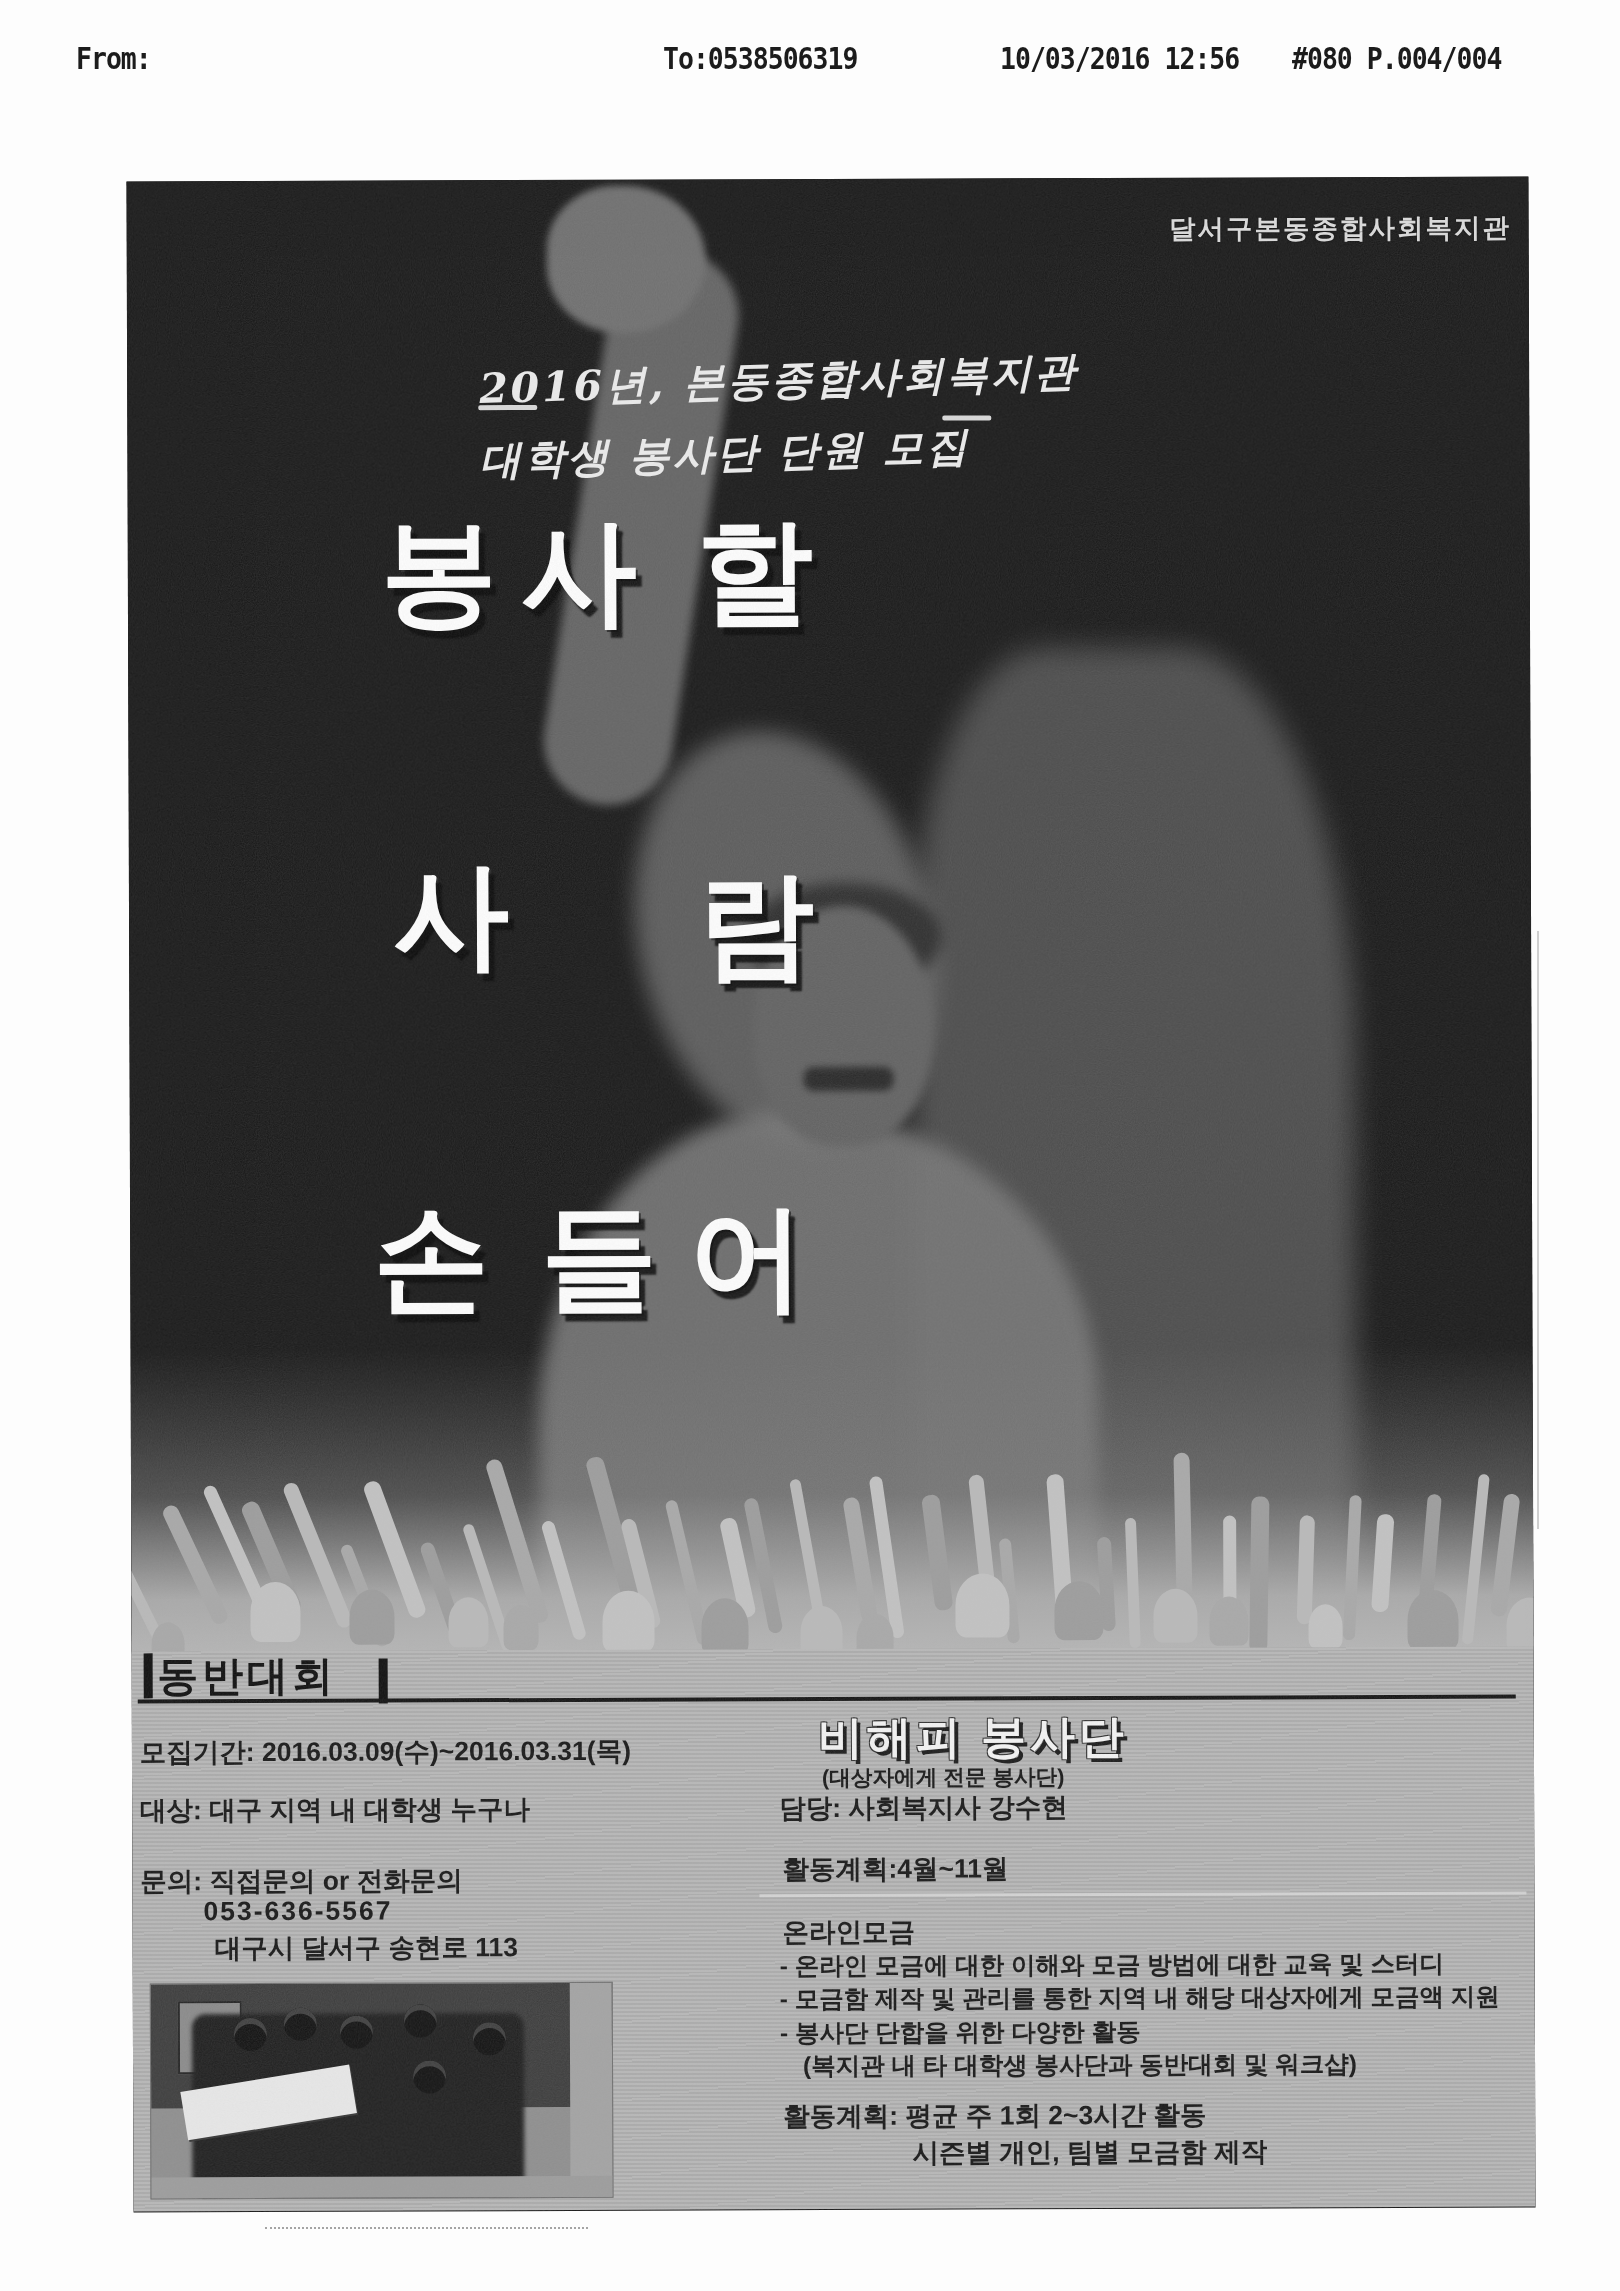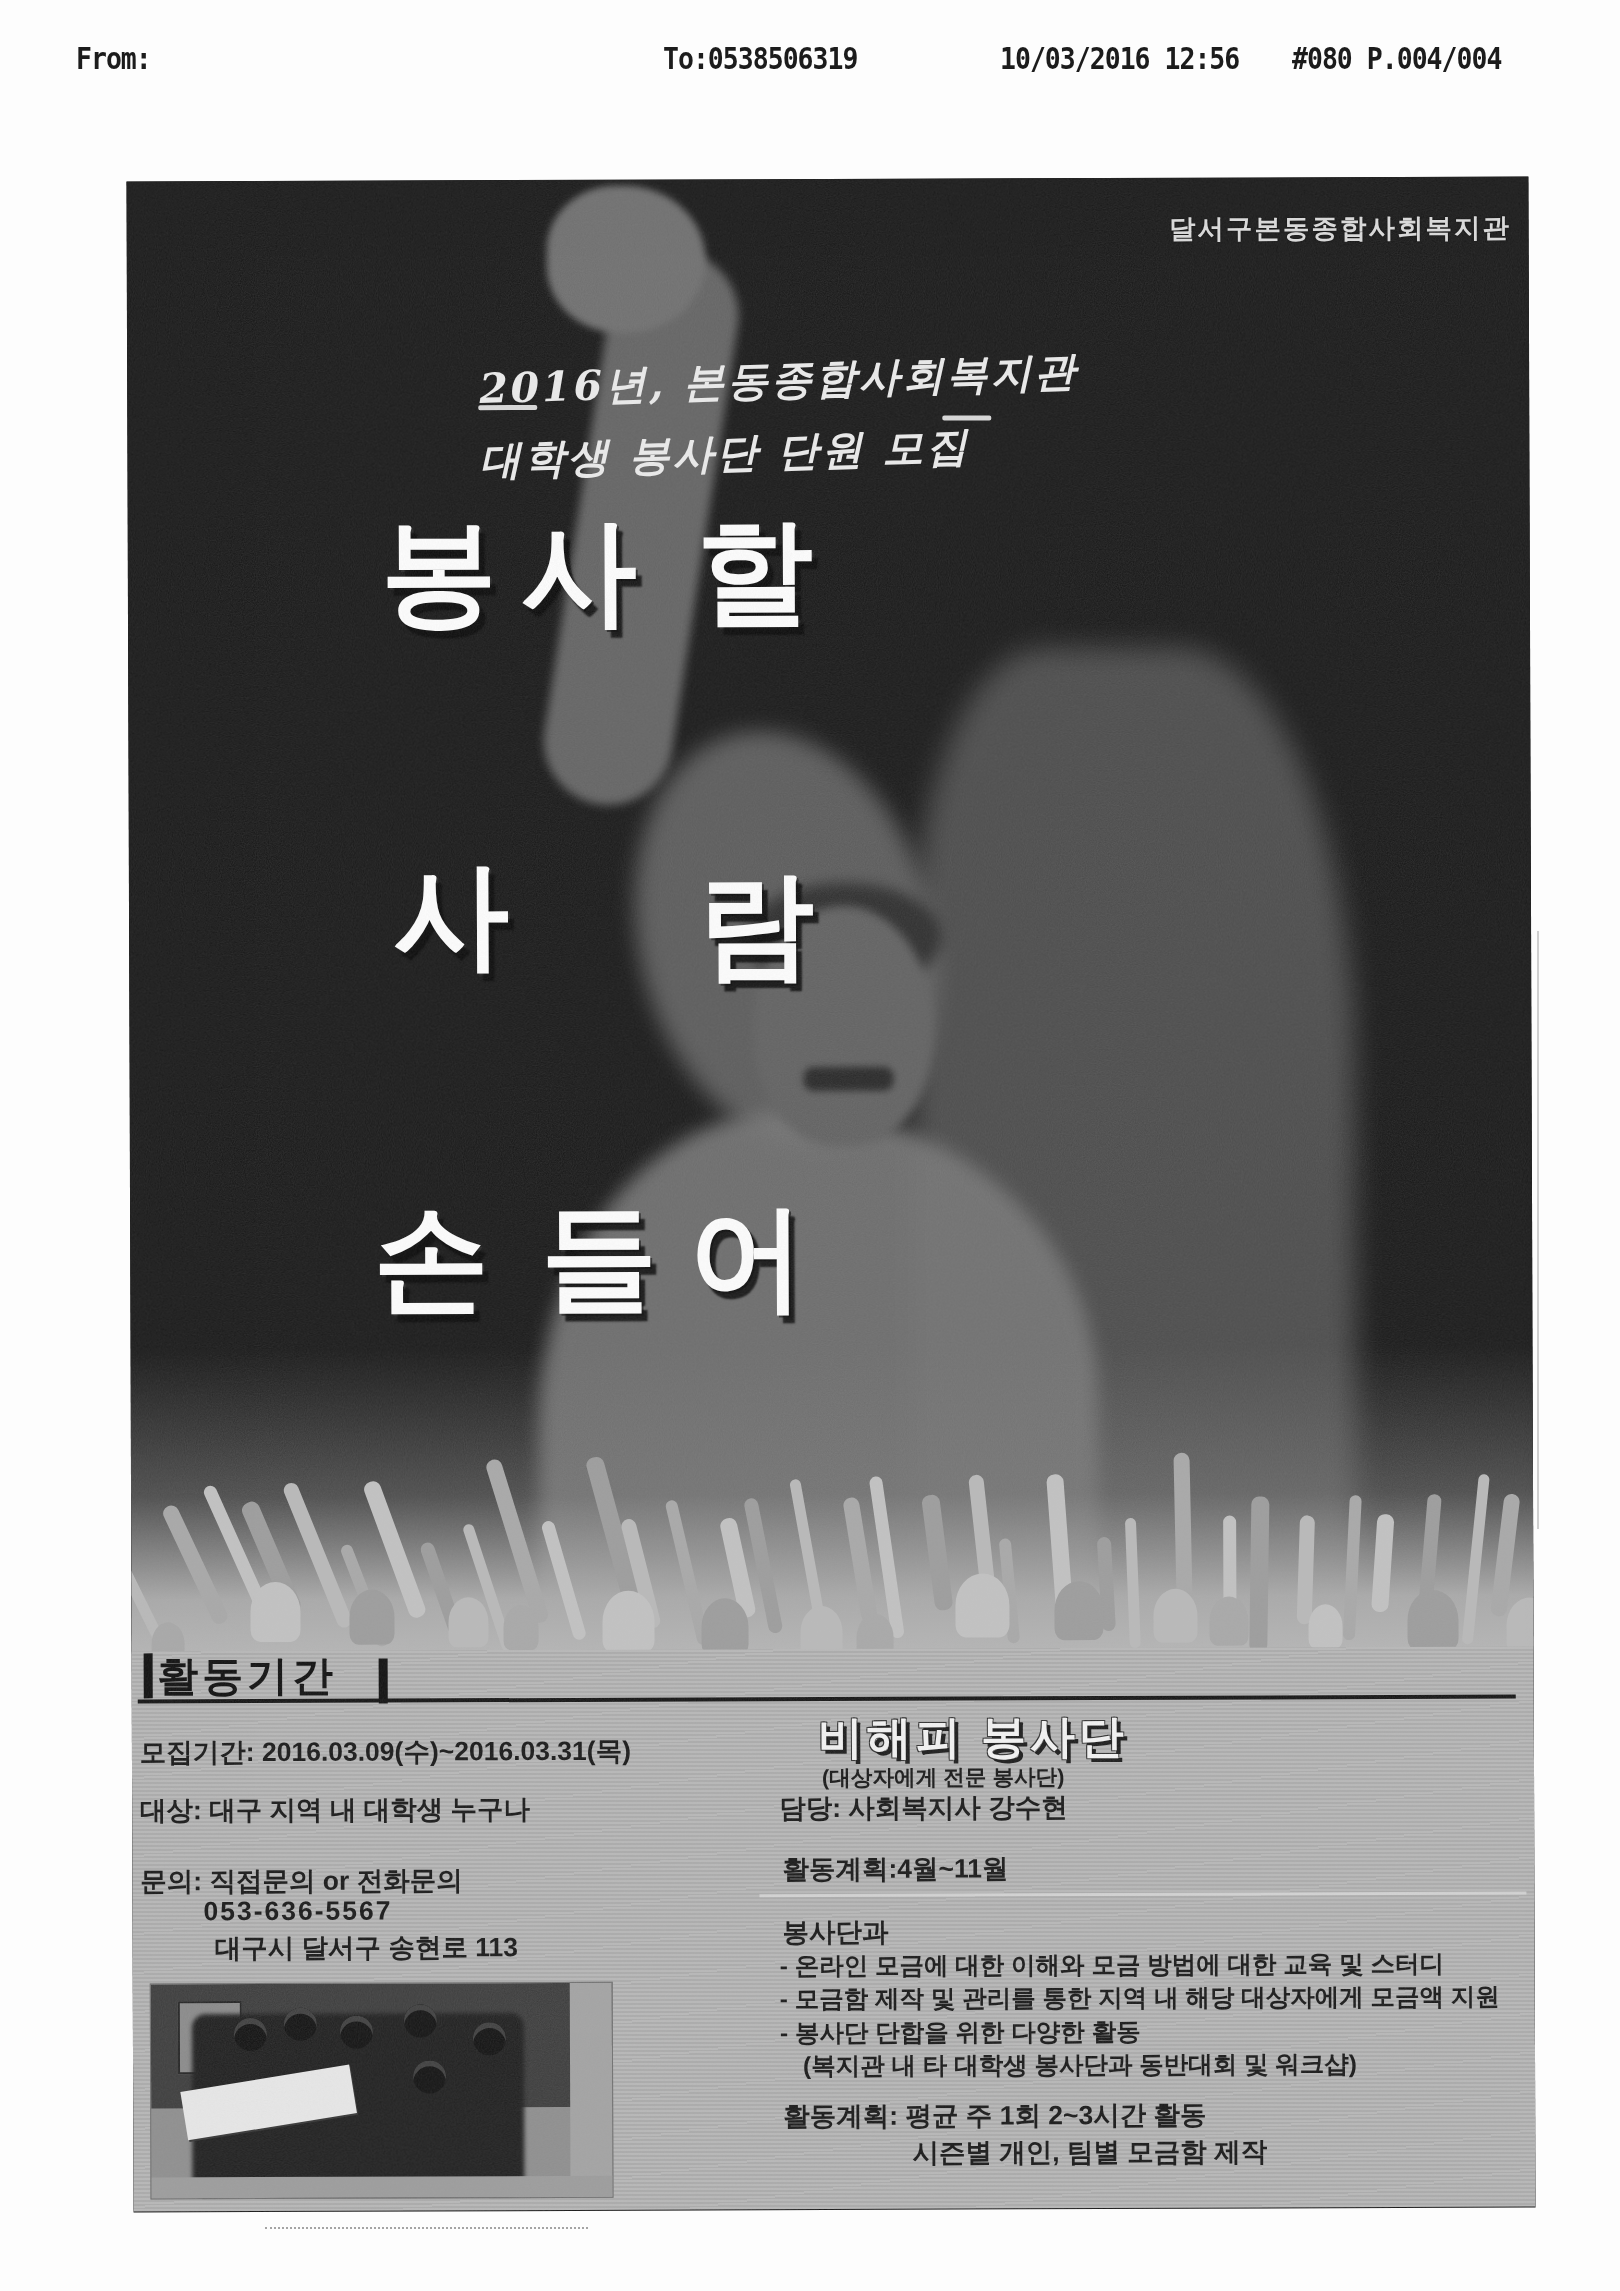--- a/index.html
+++ b/index.html
@@ -212,21 +212,21 @@
         <div class="bump" style="left: 1078px; bottom: 2px; width: 39px; height: 49px; background: rgb(168, 168, 168);"></div>
         <div class="bump" style="left: 1177px; bottom: -1px; width: 34px; height: 44px; background: rgb(194, 194, 194);"></div>
         <div class="bump" style="left: 1276px; bottom: -3.9px; width: 51px; height: 61px; background: rgb(156, 156, 156);"></div>
         <div class="bump" style="left: 1375px; bottom: -6.9px; width: 46px; height: 56px; background: rgb(185, 185, 185);"></div>
       </div>
 
     <div class="sec-gray"></div>
 
     <div class="info">
       <div class="rec-bar b1"></div>
-      <div class="rec-title">활동기간</div>
+      <div class="rec-title">동반대회</div>
       <div class="rec-bar b2"></div>
       <div class="rec-underline"></div>
 
       <div class="t t27 period">모집기간: 2016.03.09(수)~2016.03.31(목)</div>
       <div class="t t27 target">대상: 대구 지역 내 대학생 누구나</div>
       <div class="t t27 contact">문의: 직접문의 or 전화문의</div>
       <div class="t t27 phone">053-636-5567</div>
       <div class="t t27 address">대구시 달서구 송현로 113</div>
 
       <div class="photo">
@@ -242,21 +242,21 @@
         <div class="ph-sign"></div>
         <div class="ph-door"></div>
         <div class="ph-floor"></div>
       </div>
 
       <div class="team-name">비해피 봉사단</div>
       <div class="t team-sub">(대상자에게 전문 봉사단)</div>
       <div class="t t27 manager">담당: 사회복지사 강수현</div>
       <div class="t t27 act-period">활동계획:4월~11월</div>
       <div class="streak"></div>
-      <div class="t t27 act-overview">봉사단과</div>
+      <div class="t t27 act-overview">온라인모금</div>
       <div class="bullet bl0">- 온라인 모금에 대한 이해와 모금 방법에 대한 교육 및 스터디</div>
       <div class="bullet bl1">- 모금함 제작 및 관리를 통한 지역 내 해당 대상자에게 모금액 지원</div>
       <div class="bullet bl2">- 봉사단 단합을 위한 다양한 활동</div>
       <div class="bullet bl3">(복지관 내 타 대학생 봉사단과 동반대회 및 워크샵)</div>
       <div class="t t27 plan1">활동계획: 평균 주 1회 2~3시간 활동</div>
       <div class="t t27 plan2">시즌별 개인, 팀별 모금함 제작</div>
     </div>
 
     <svg class="noise" xmlns="http://www.w3.org/2000/svg" viewBox="0 0 1430 2072" width="1402" height="2031">
       <filter id="grain">

